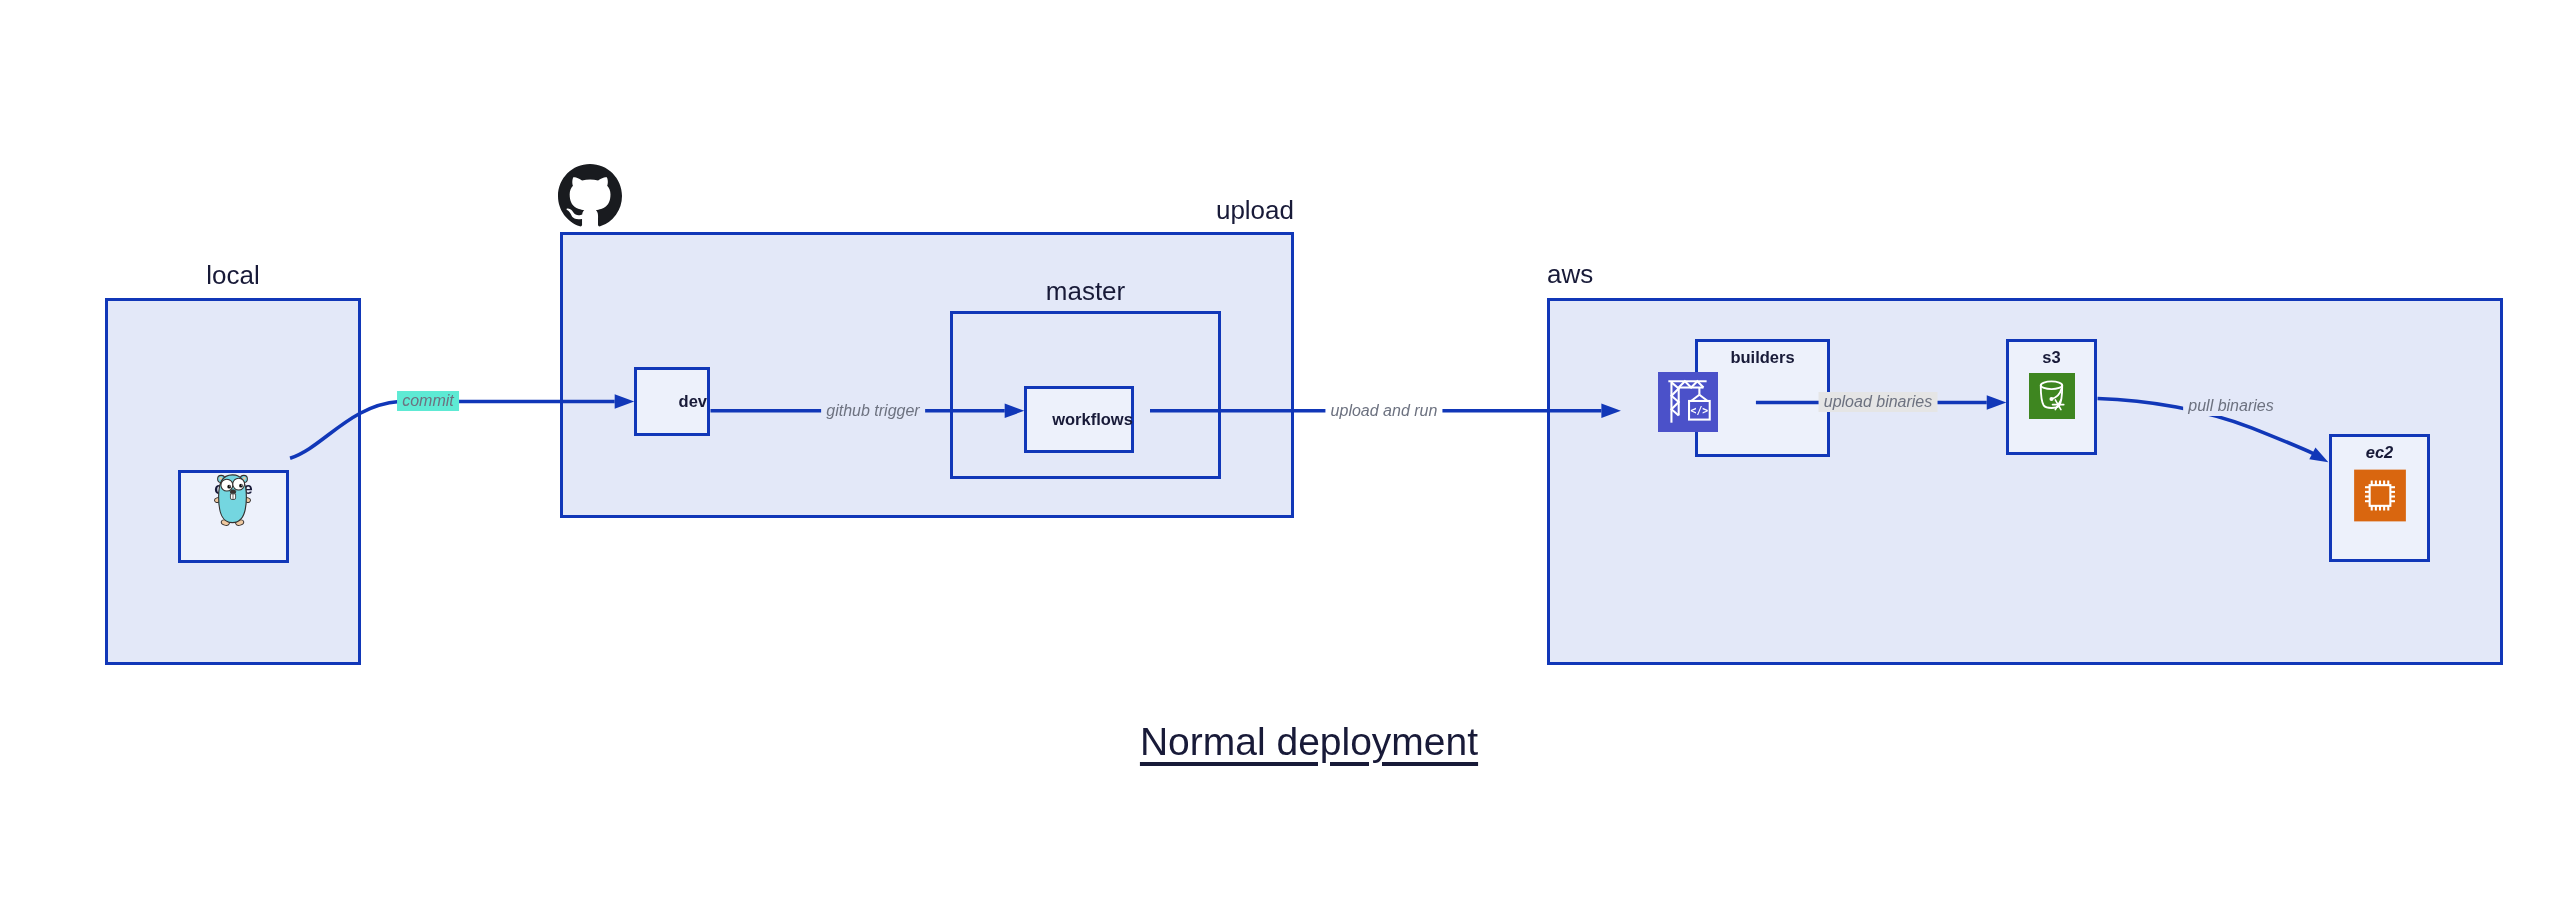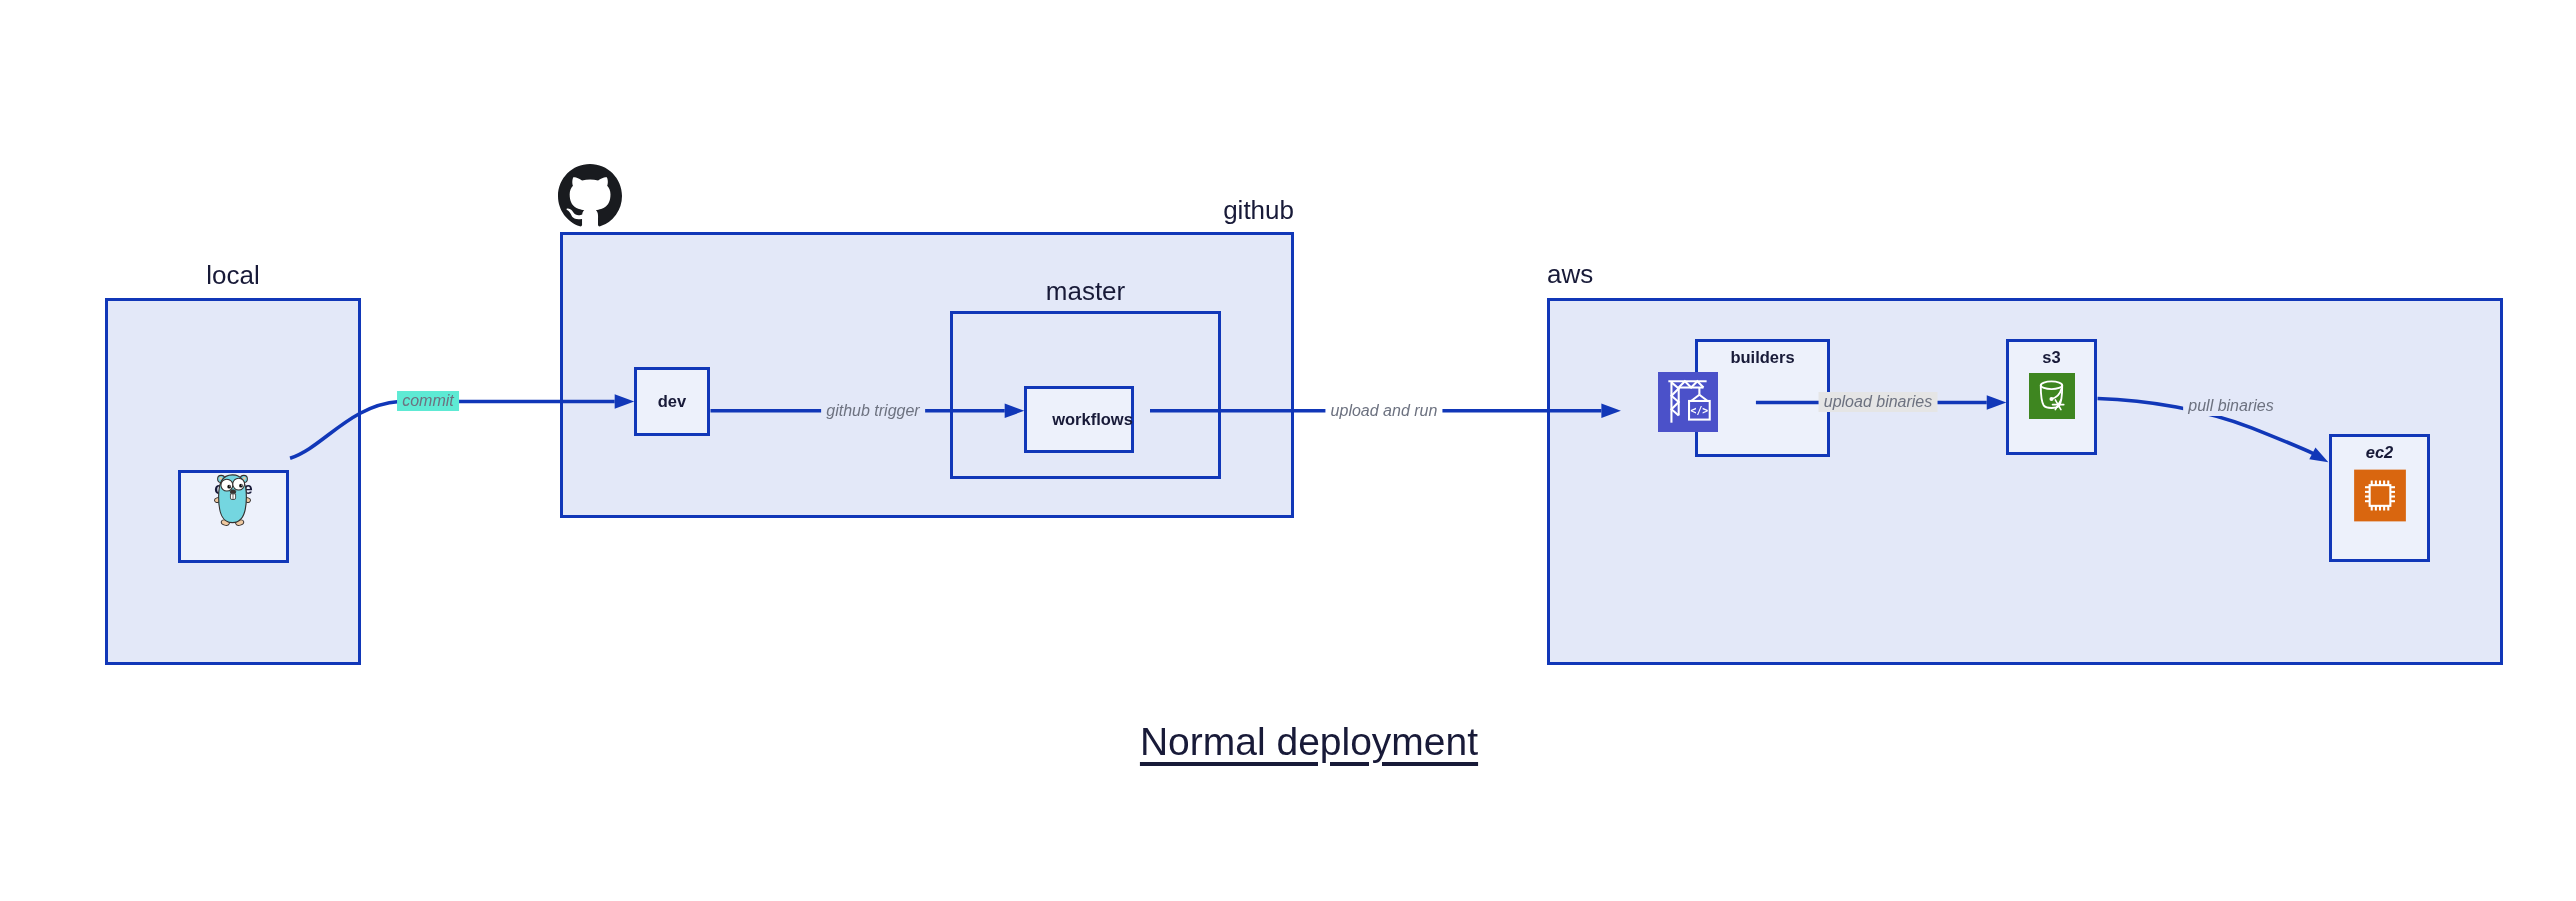--- a/index.html
+++ b/index.html
@@ -71,21 +71,21 @@
   #g-github  { left:560px; top:232px; width:734px; height:286px; }
   #g-master  { left:950px; top:311px; width:271px;  height:168px; z-index:2; }
   #g-aws     { left:1547px; top:298px; width:956px; height:367px; }
   
   #l-local   { left:105px;  top:261px; width:256px;  text-align:center; }
   #l-github  { left:1082px; top:196px; width:212px;  text-align:right; }
   #l-master  { left:950px; top:277px; width:271px;  text-align:center; }
   #l-aws     { left:1547px; top:260px; width:956px; text-align:left; }
   
   #n-code      { left:178px;  top:442px; width:111px; height:93px; z-index:3;margin-top:28px; }
-  #n-dev       { left:634px; top:367px; width:76px; height:69px; z-index:3; }
+  #n-dev       { left:634px; top:367px; width:76px; height:69px; z-index:3;justify-content:flex-end; }
   #n-workflows { left:1024px; top:386px; width:110px; height:67px; z-index:3;padding-left:27px; }
   #n-builders  { left:1695px; top:339px; width:135px; height:118px; z-index:3; }
   #n-s3        { left:2006px; top:339px; width:91px; height:116px; z-index:3; }
   #n-ec2       { left:2329px; top:434px; width:101px; height:128px; z-index:3;font-style:italic; }
   
   #i-octocat   { left:558px; top:164px; width:64px; height:64px; }
   #i-gopher    { left:214px;  top:472px; width:37px;  height:54px; }
   #i-codebuild { left:1658px; top:372px; width:60px; height:60px; }
   #i-s3        { left:2029px; top:373px; width:46px;  height:46px; }
   #i-ec2       { left:2354px; top:466px; width:52px; height:59px; }
@@ -98,21 +98,21 @@
 </style>
 </head>
 <body>
 
 <div class="group" id="g-local"></div>
 <div class="group" id="g-github"></div>
 <div class="group" id="g-master"></div>
 <div class="group" id="g-aws"></div>
 
 <div class="group-label" id="l-local">local</div>
-<div class="group-label" id="l-github">github</div>
+<div class="group-label" id="l-github">upload</div>
 <div class="group-label" id="l-master">master</div>
 <div class="group-label" id="l-aws">aws</div>
 
 <div class="icon-wrap" id="i-octocat">
   <svg width="64" height="64" viewBox="0 0 16 16">
     <path fill="#191b1f" d="M8 0C3.58 0 0 3.58 0 8c0 3.54 2.29 6.53 5.47 7.59.4.07.55-.17.55-.38 0-.19-.01-.82-.01-1.49-2.01.37-2.53-.49-2.69-.94-.09-.23-.48-.94-.82-1.13-.28-.15-.68-.52-.01-.53.63-.01 1.08.58 1.23.82.72 1.21 1.87.87 2.33.66.07-.52.28-.87.51-1.07-1.78-.2-3.64-.89-3.64-3.95 0-.87.31-1.59.82-2.15-.08-.2-.36-1.02.08-2.12 0 0 .67-.21 2.2.82.64-.18 1.32-.27 2-.27s1.36.09 2 .27c1.53-1.04 2.2-.82 2.2-.82.44 1.1.16 1.92.08 2.12.51.56.82 1.27.82 2.15 0 3.07-1.87 3.75-3.65 3.95.29.25.54.73.54 1.48 0 1.07-.01 1.93-.01 2.2 0 .21.15.46.55.38A8.01 8.01 0 0 0 16 8c0-4.42-3.58-8-8-8z"></path>
   </svg>
 </div>
 
 <div class="node" id="n-code">

